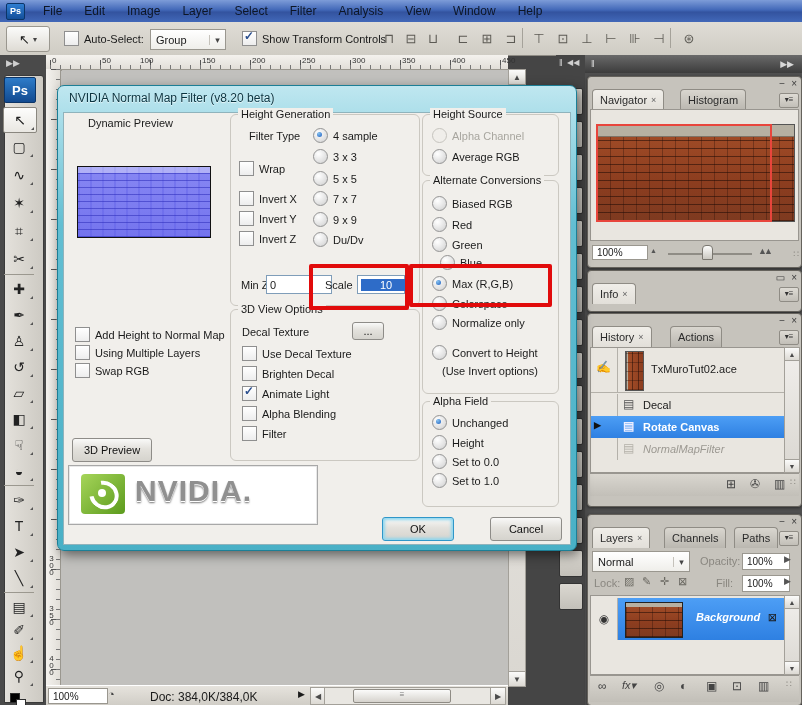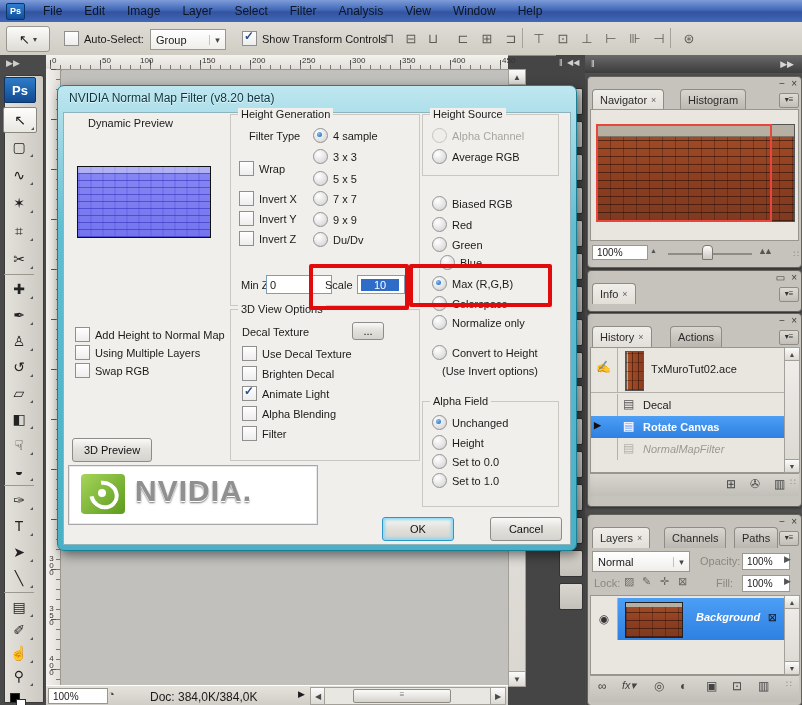--- a/index.html
+++ b/index.html
@@ -96,42 +96,42 @@
   .selrow{background:linear-gradient(#4d9ef5,#2e80e2);color:#fff;font-weight:bold;}
   .histicon{font-size:12px;color:#555;}
   .botbar{position:absolute;left:2px;background:linear-gradient(#d9d6cf,#c2bfb8);border-top:1px solid #999690;}
   .botico{position:absolute;top:3px;font-size:12px;color:#444;}
   
   .dlg{left:57px;top:85px;width:518px;height:464px;z-index:10;
     background:linear-gradient(180deg,#bfe7f0,#62bed2 30%,#49b0c6);
     border:1px solid #1c7f96;border-radius:7px;box-shadow:3px 4px 12px rgba(0,0,0,.5);}
   .dlg-title{position:absolute;top:5px;left:11px;font-size:12px;color:#0b3440;text-shadow:0 1px 1px rgba(255,255,255,.8);}
   .dlg-body{position:absolute;left:5px;right:5px;top:26px;bottom:5px;background:#f1efeb;border:1px solid #8fb3bc;}
-  .grp{position:absolute;border:1px solid #cbc8c1;border-radius:0;}
+  .grp{position:absolute;border:1px solid #cbc8c1;border-radius:6px;}
   .gt{position:absolute;top:-7px;left:7px;background:#f1efeb;padding:0 3px;font-size:11px;}
   .radio{width:13px;height:13px;border-radius:50%;border:1px solid #949494;flex:none;position:relative;
     background:radial-gradient(circle at 35% 30%,#fff,#e0e0e0 65%,#c8c8c8);}
   .radio.on::after{content:"";position:absolute;left:3px;top:3px;width:5px;height:5px;border-radius:50%;
     background:radial-gradient(circle at 35% 30%,#86c2ef,#1d5ec0);}
   .radio.dis{border-color:#c6c4be;background:#f0eeea;}
   .dis-label{color:#a8a69f;}
   .inp{position:absolute;border:1px solid #7f9db9;background:#fff;font-size:11px;display:flex;align-items:center;padding:0 3px;}
   .btn{position:absolute;border:1px solid #8e8c88;border-radius:3px;color:#111;font-size:11px;
     background:linear-gradient(#f9f9f8,#e3e1dc 45%,#d5d3cd);display:flex;align-items:center;justify-content:center;}
   .btn.focus{border-color:#2f96c8;box-shadow:inset 0 0 3px 2px #8fd7ef;}
   .redbox{position:absolute;border:4px solid #e10b0b;border-radius:2px;z-index:12;}
   .nvbanner{position:absolute;background:#fff;border:1px solid #a8a8a8;box-shadow:inset 0 0 0 1px #e8e8e8;}
   .nveye{position:absolute;left:12px;top:8px;width:44px;height:40px;border-radius:4px;
     background:linear-gradient(135deg,#a6d55a,#5c9b1d);}
   .nveye::before{content:"";position:absolute;left:8px;top:7px;width:22px;height:20px;border-radius:50%;
     border:4px solid #fff;border-left-color:rgba(255,255,255,0);transform:rotate(35deg);}
   .nveye::after{content:"";position:absolute;left:17px;top:15px;width:8px;height:8px;border-radius:50%;background:#fff;}
   .nvtext{position:absolute;left:66px;top:8px;font-size:30px;font-weight:bold;letter-spacing:1px;color:#909090;
     text-shadow:0 1px 0 #fff,0 2px 2px #777;}
-  .sel-text{background:#2e6cc8;color:#fff;padding:0 13px;}
+  .sel-text{background:#2e6cc8;color:#fff;padding:0 19px;}
   .navthumb{position:absolute;width:9px;height:13px;background:linear-gradient(#fdfdfc,#cac7c0);
     border:1px solid #7a7770;border-radius:4px 4px 1px 1px;}
   .griplbl{color:#8a8780;}
   .lockico{position:absolute;top:0;font-size:11px;color:#6b6962;}
 </style>
 </head>
 <body>
 
 <div id="screen">
 
@@ -540,20 +540,23 @@
       </div>
       <div class="row" style="left:368px;top:15px">
         <span class="radio dis"></span>
         <span class="dis-label">Alpha Channel</span>
       </div>
       <div class="row" style="left:368px;top:36px">
         <span class="radio"></span>
         <span>Average RGB</span>
       </div>
 
+      <div class="grp" style="left:358px;top:67px;width:135px;height:212px">
+        <span class="gt">Alternate Conversions</span>
+      </div>
       <div class="row" style="left:368px;top:83px">
         <span class="radio"></span>
         <span>Biased RGB</span>
       </div>
       <div class="row" style="left:368px;top:104px">
         <span class="radio"></span>
         <span>Red</span>
       </div>
       <div class="row" style="left:368px;top:124px">
         <span class="radio"></span>

